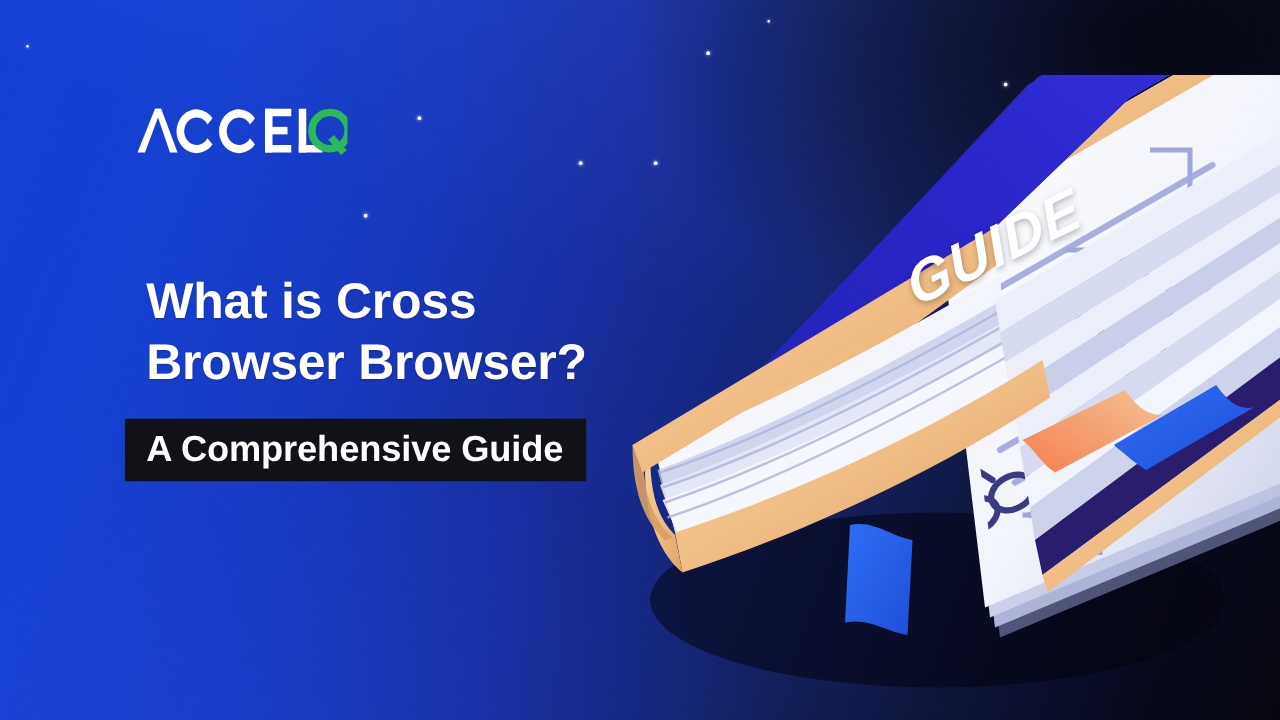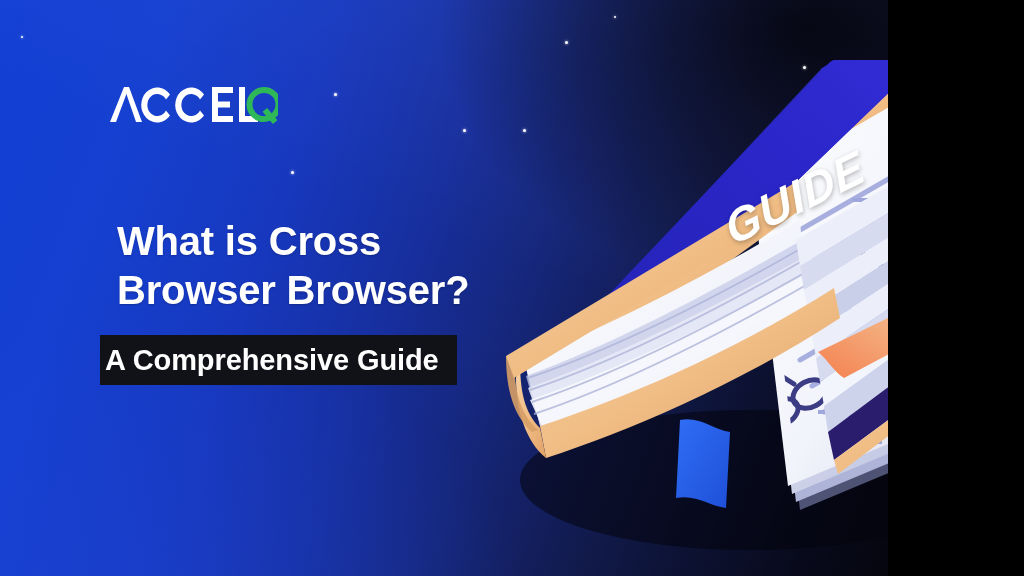--- a/index.html
+++ b/index.html
@@ -2,21 +2,21 @@
 <html><head>
 <meta charset="utf-8">
 <style>
   html, body {
     margin: 0;
     padding: 0;
     background: #000;
   }
   #stage {
     position: relative;
-    width: 888px;
+    width: 1024px;
     height: 576px;
     overflow: hidden;
     font-family: "Liberation Sans", sans-serif;
     background: #d946ef;
   }
 
   
   .bg-base {
     position: absolute;
     inset: 0;
@@ -86,21 +86,21 @@
   .headline .ln { display: block; white-space: pre; }
 
   .subtitle-bar {
     position: absolute;
     left: 100px;
     top: 335px;
     height: 50px;
     background: #111118;
     display: flex;
     align-items: center;
-    padding: 0 18px 0 5px;
+    padding: 0 18px 0 17px;
   }
   .subtitle-bar span {
     color: #ffffff;
     font-size: 29px;
     font-weight: bold;
     letter-spacing: -0.1px;
     line-height: 1;
   }
 
   

